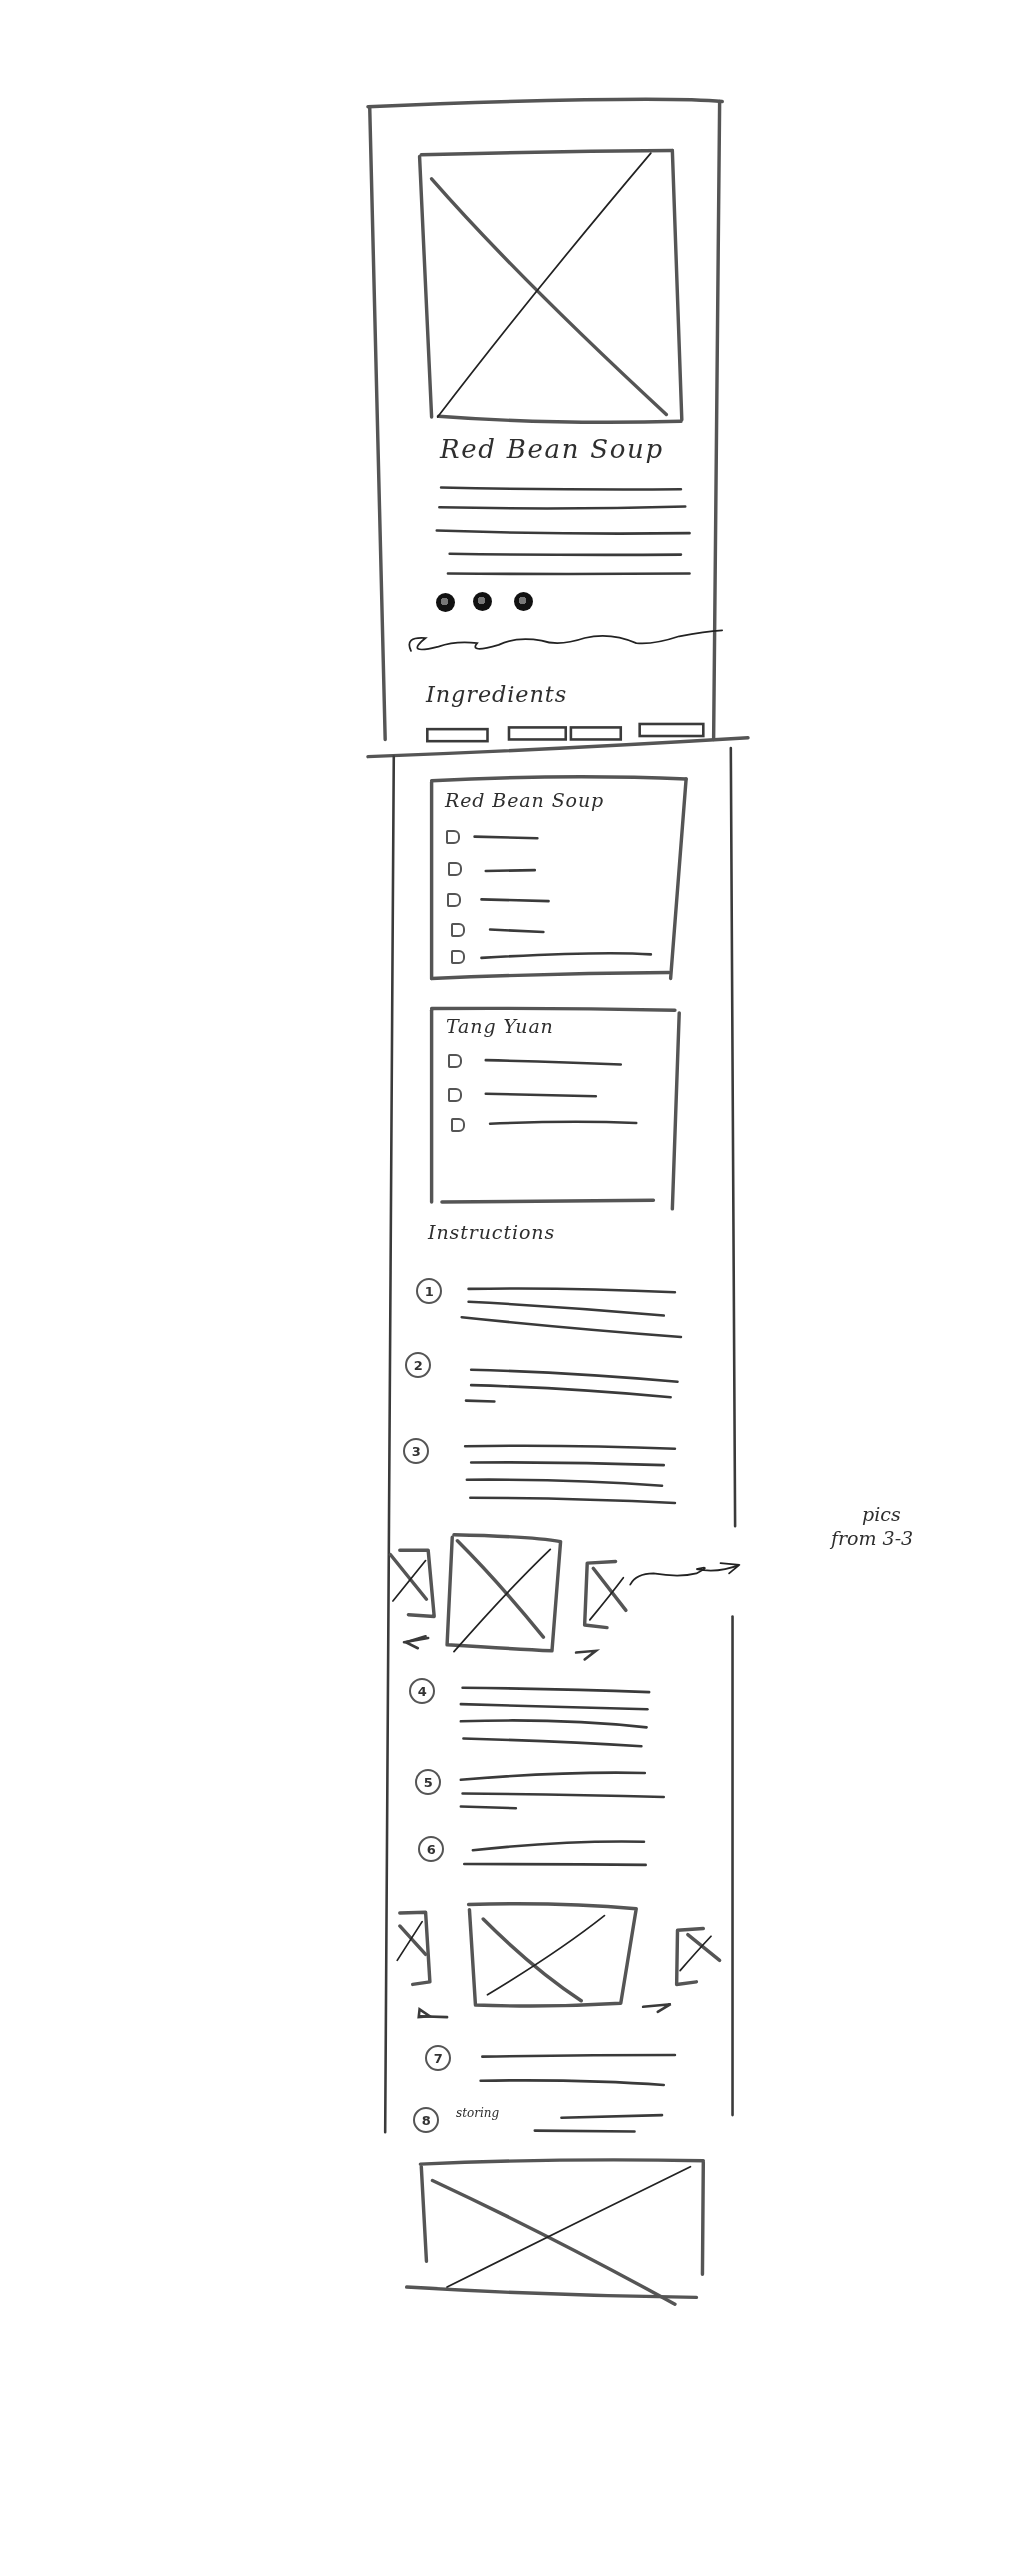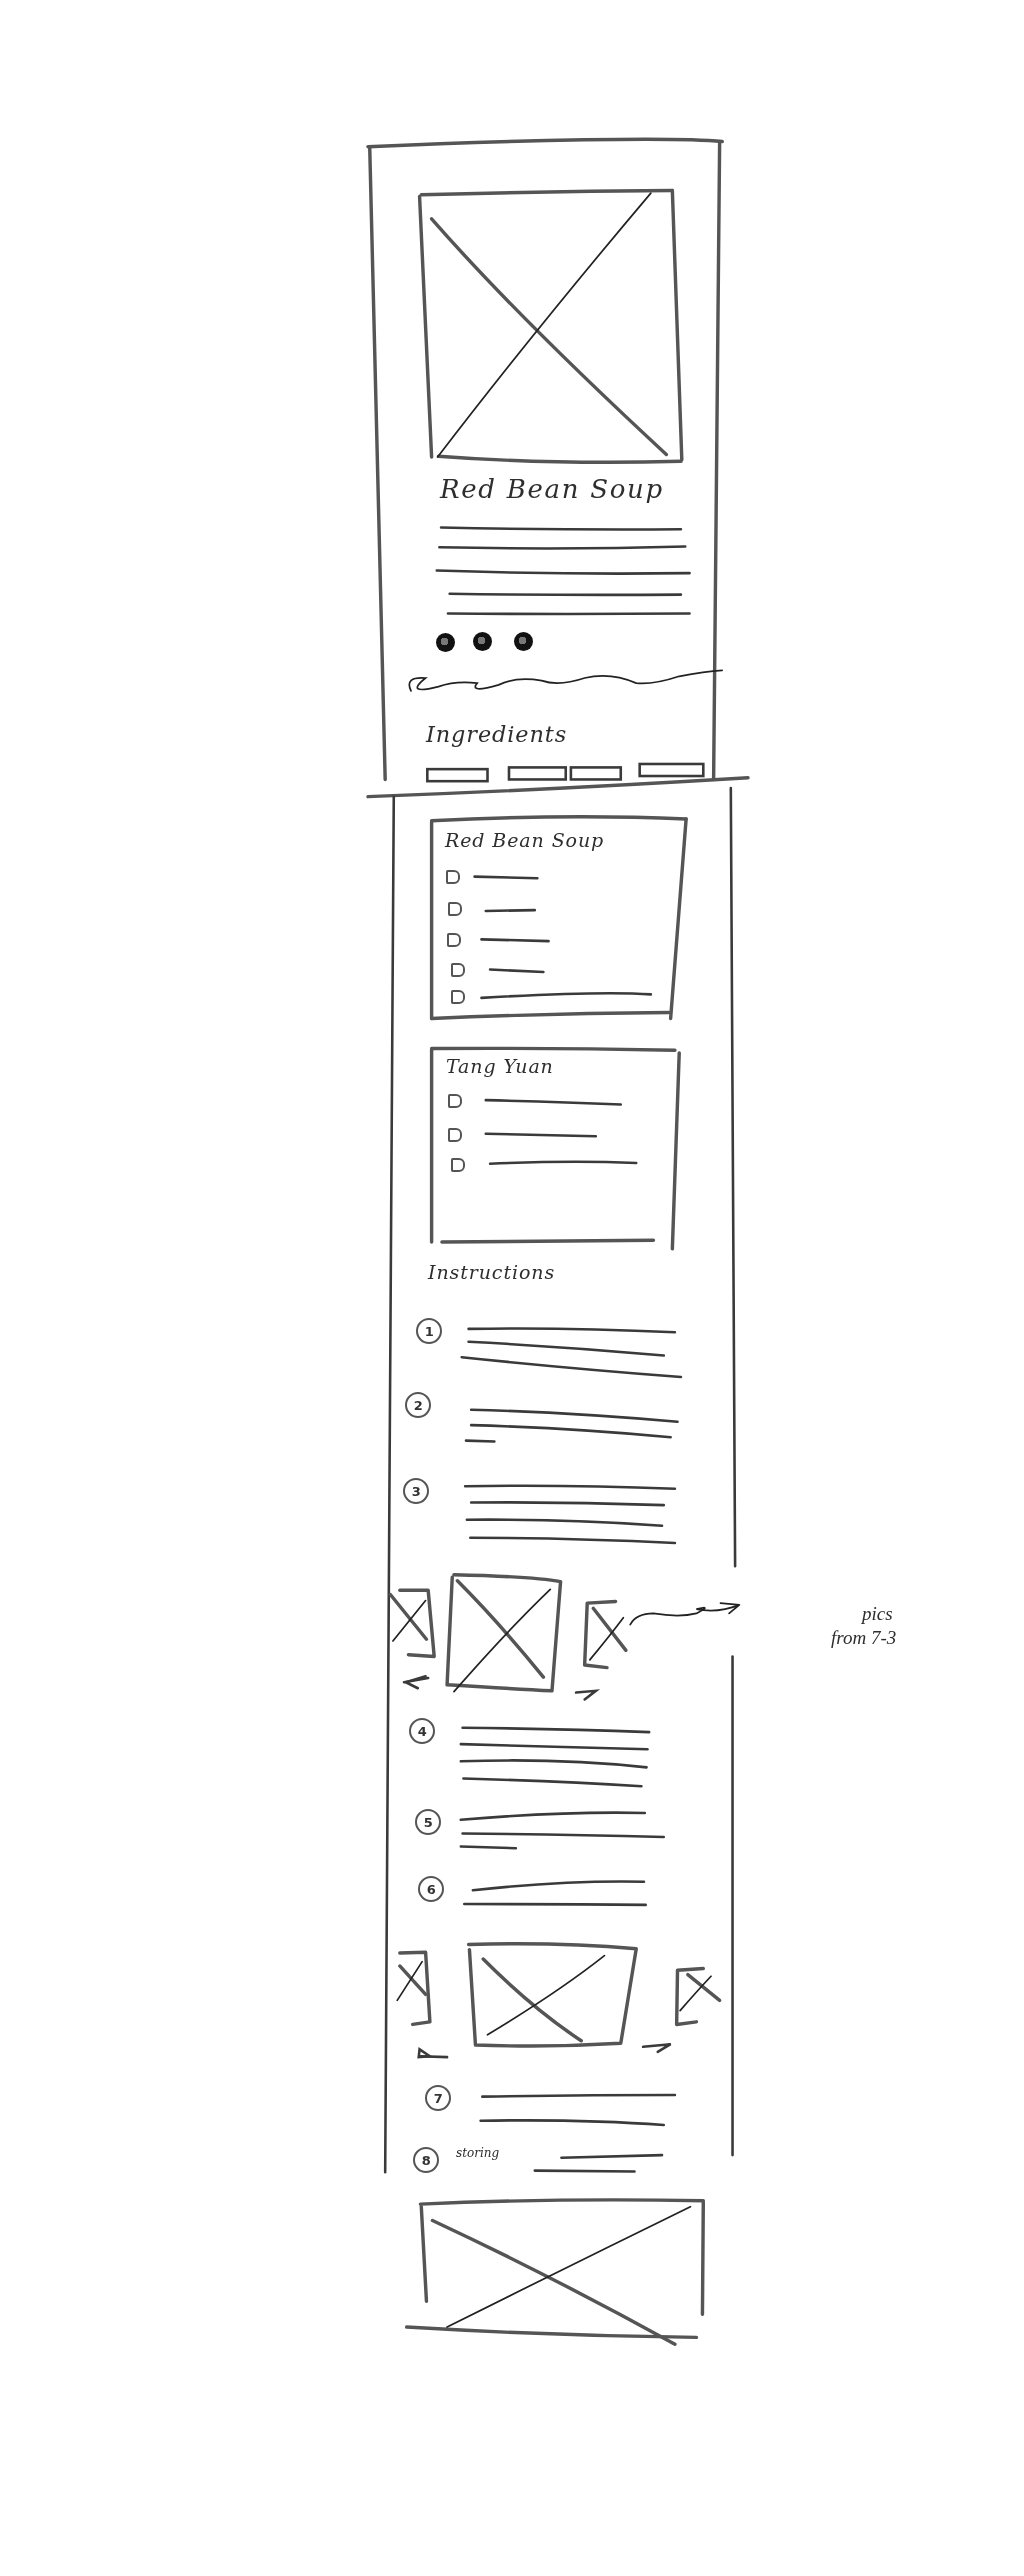--- a/index.html
+++ b/index.html
@@ -1,18 +1,18 @@
 <!DOCTYPE html>
 <html style="font-size:13.8px"><head>
   <meta charset="utf-8">
   <style>
     html, body { margin: 0; padding: 0; background: #ffffff; }
     body { width: 1024px; height: 2576px; position: relative; overflow: hidden;
            font-family: "DejaVu Sans", sans-serif; color: #333; }
-    .canvas { position: absolute; left: 0; top: 0; width: 1024px; height: 2088px; margin-top: 40px; }
+    .canvas { position: absolute; left: 0; top: 0; width: 1024px; height: 2088px; }
     svg.sketch { position: absolute; left: 0; top: 0; width: 1024px; height: 2576px; }
     .stroke { fill: none; stroke: #555; stroke-width: 4; stroke-linecap: round; stroke-linejoin: round; }
     .stroke-thin { fill: none; stroke: #222; stroke-width: 2; stroke-linecap: round; }
     .stroke-dark { fill: none; stroke: #3a3a3a; stroke-width: 3; stroke-linecap: round; }
     .hand { position: absolute; font-family: "DejaVu Serif", serif; font-style: italic;
             color: #2e2e2e; white-space: nowrap; }
     .title-lg { font-size: 26px; letter-spacing: 1.7px; }
     .title-sm { font-size: 19px; letter-spacing: 0.9px; }
     .section { font-size: 22.4px; letter-spacing: 0.9px; }
     .step-num { position: absolute; width: 22.4px; height: 22.4px; border: 2.6px solid #555; border-radius: 50%;
@@ -206,19 +206,19 @@
   <div class="step-num" style="left:418px; top:1836px;">6</div>
   <div class="step-num" style="left:425px; top:2045px;">7</div>
   <div class="step-num" style="left:413px; top:2107px;">8</div>
   <div class="hand" style="left:456px; top:2106px; font-size:12px;">storing</div>
 
   <span class="hidden-label" style="left:402px; top:1632px; width:27.5px; height:19px;">←</span>
   <span class="hidden-label" style="left:574px; top:1644px; width:24px; height:19px;">→</span>
   <span class="hidden-label" style="left:418px; top:2008px; width:31px; height:17px;">←</span>
   <span class="hidden-label" style="left:641px; top:1998px; width:31px; height:17px;">→</span>
 
-  <div class="hand annot" style="left:831px; top:1562px;font-family:Liberation Serif, serif;">
+  <div class="hand annot" style="left:831px; top:1502px;">
     <div style="padding-left:31px;">pics</div>
-    <div>from 7-3</div>
+    <div>from 3-3</div>
   </div>
 
 </div>
 
 
 </body></html>

